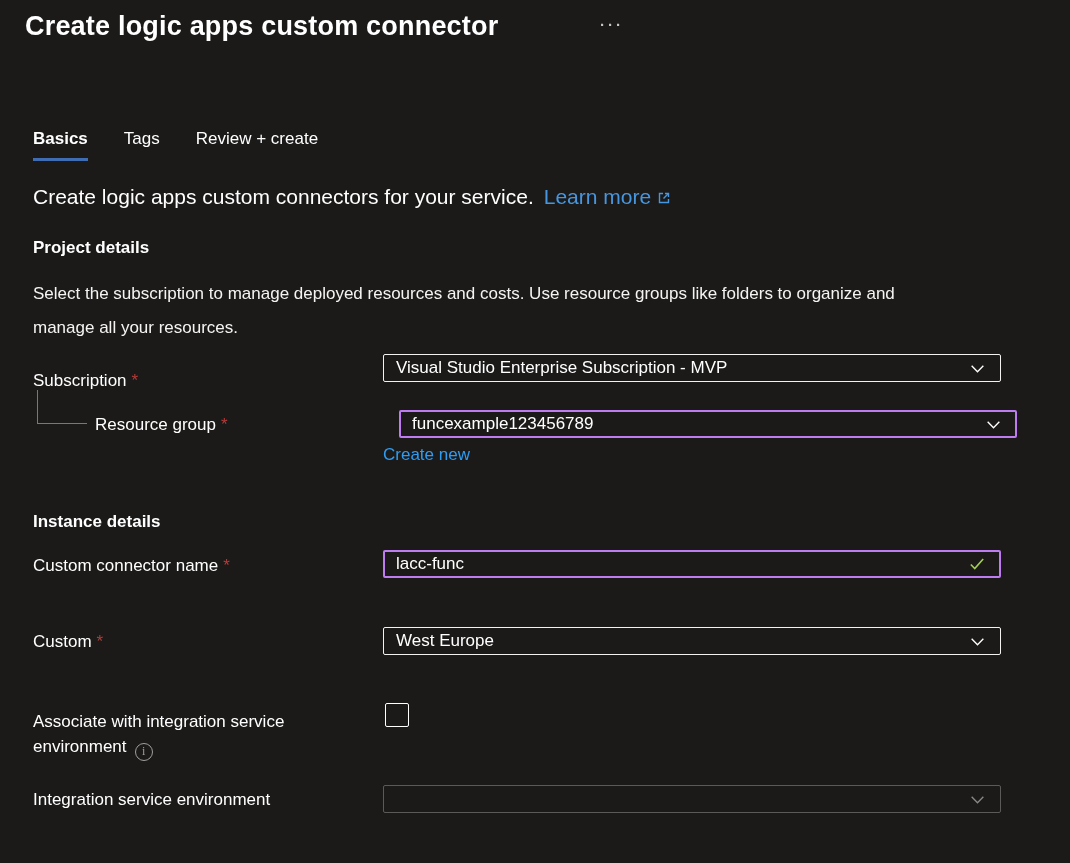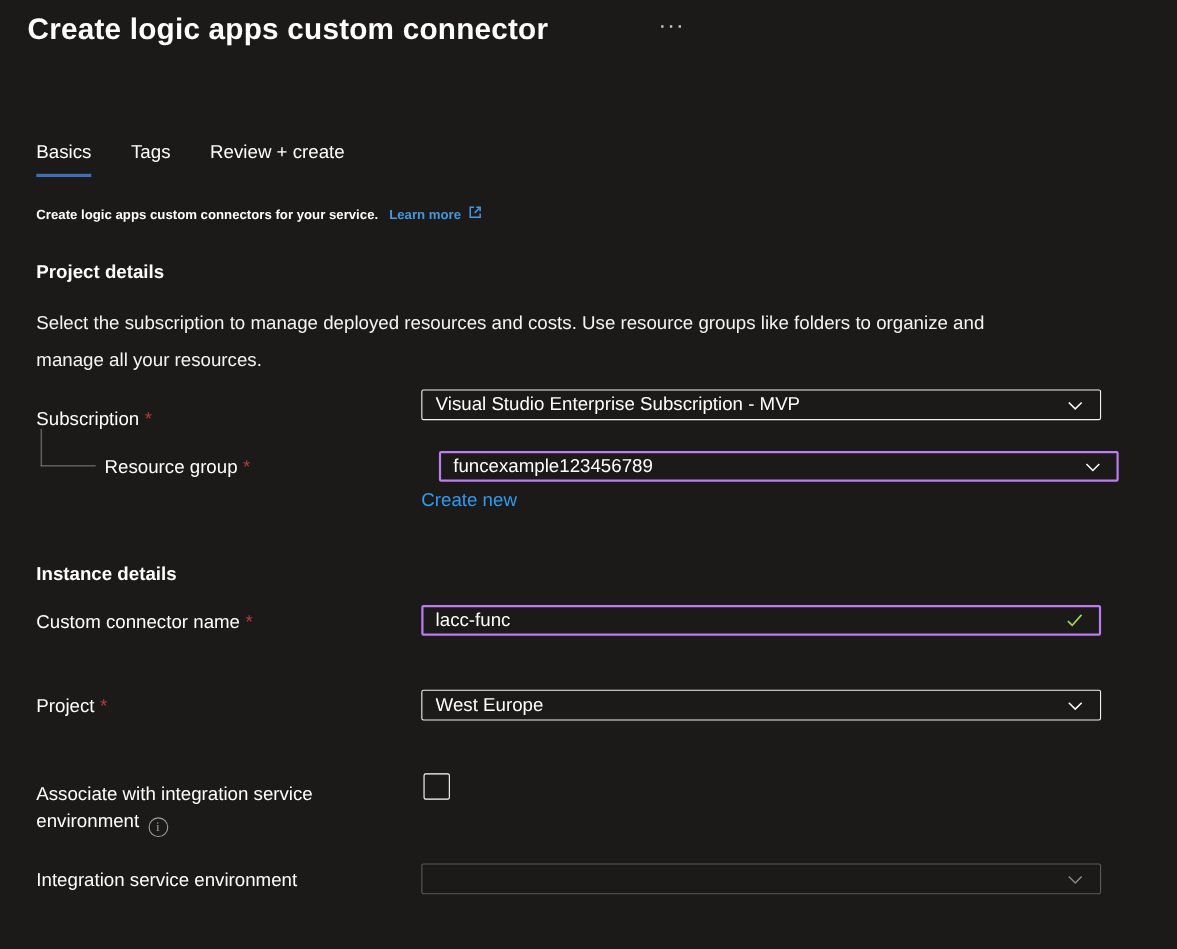--- a/index.html
+++ b/index.html
@@ -43,26 +43,26 @@
     gap: 36px;
   }
   .tab {
     font-size: 17px;
     color: #ffffff;
     padding-bottom: 9px;
     cursor: pointer;
     border-bottom: 3px solid transparent;
   }
   .tab.active {
-    font-weight: 400;
+    font-weight: 700;
     border-bottom-color: #3f6db3;
   }
 
   
-  .intro { left: 33px; top: 185px; font-size: 12px; font-weight: bold; }
+  .intro { left: 33px; top: 185px; font-size: 21px; }
   .intro .intro-text { color: #ffffff; }
   .link { color: #4696e0; cursor: pointer; }
   .intro .link { margin-left: 10px; }
   .ext-icon { display: inline-block; vertical-align: -2px; margin-left: 5px; }
 
   
   .section-heading { font-size: 17px; font-weight: 700; color: #ffffff; }
   .project-heading { left: 33px; top: 238px; }
   .instance-heading { left: 33px; top: 512px; }
 
@@ -204,21 +204,21 @@
   <div class="abs control modified" style="top:550px; cursor:text;">
     <span class="value">lacc-func</span>
     <span class="chevron">
       <svg width="18" height="18" viewBox="0 0 16 16" fill="none">
         <path d="M2.5 8.5 L6 12 L13.5 3.5" stroke="#a3cf53" stroke-width="1.4"></path>
       </svg>
     </span>
   </div>
 
   <div class="abs field-label" style="left:33px; top:632px;">
-    <span>Project</span><span class="required">*</span>
+    <span>Custom</span><span class="required">*</span>
   </div>
   <div class="abs control" style="top:627px;">
     <span class="value">West Europe</span>
     <span class="chevron">
       <svg width="17" height="17" viewBox="0 0 16 16" fill="none">
         <path d="M2.5 5.5 L8 11 L13.5 5.5" stroke="#ffffff" stroke-width="1.3"></path>
       </svg>
     </span>
   </div>
 

